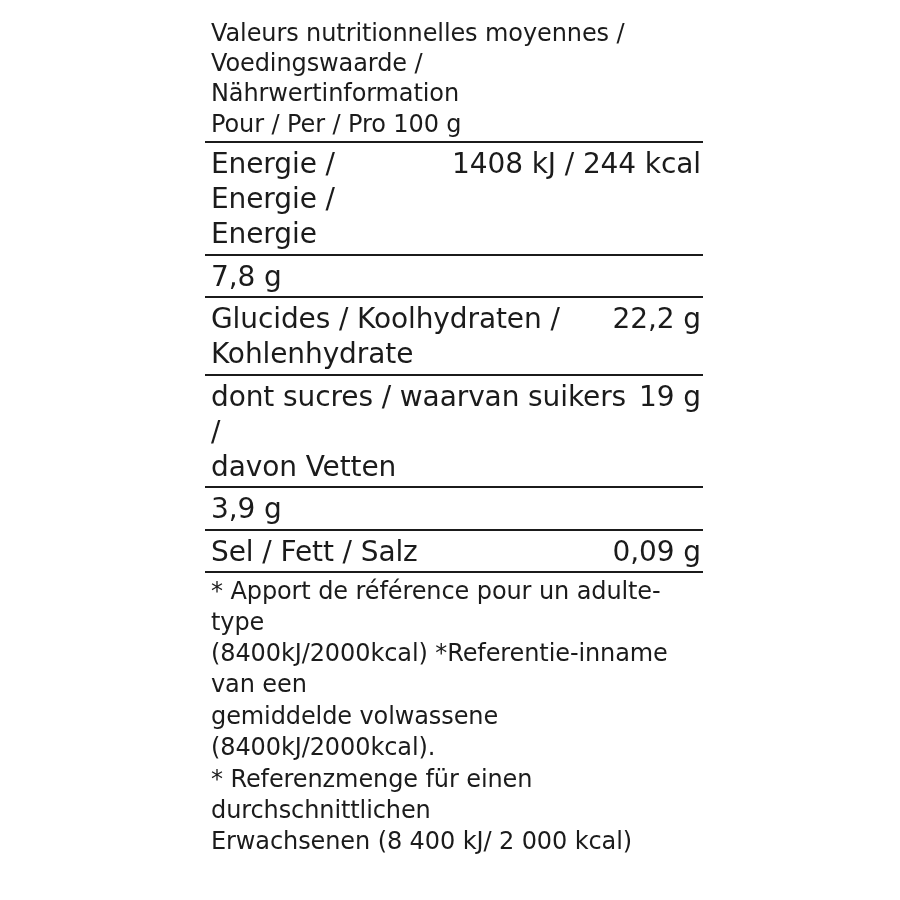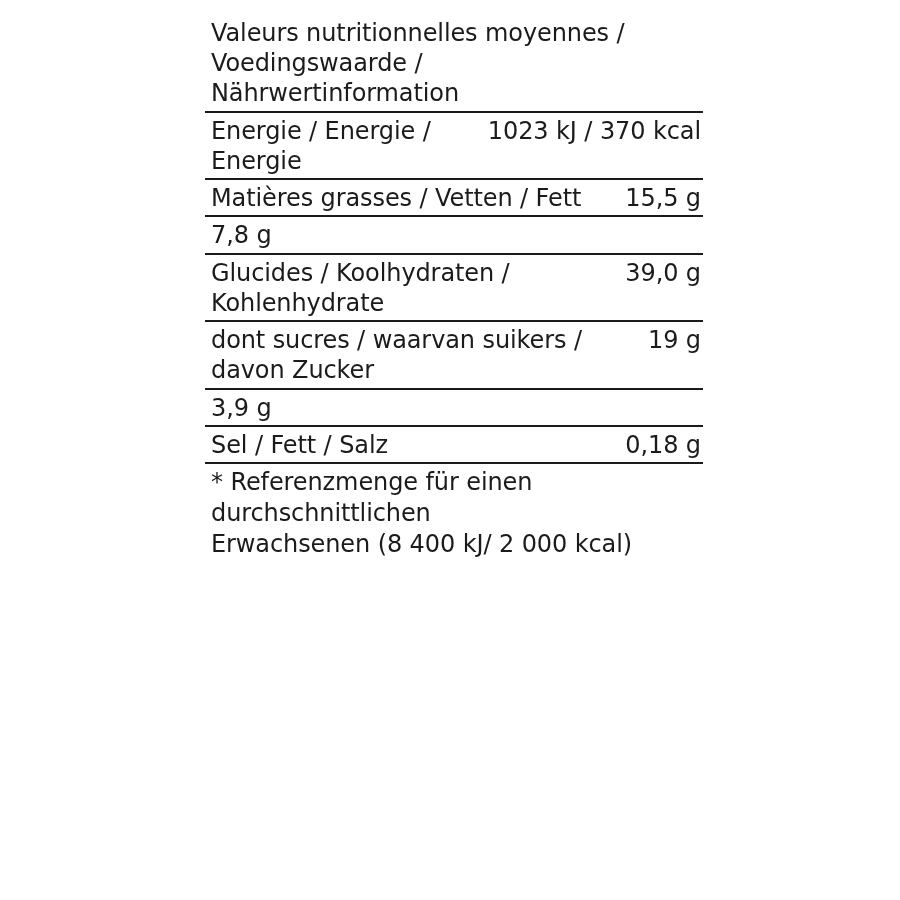--- a/index.html
+++ b/index.html
@@ -26,21 +26,21 @@
     top: 14px;
     width: 498px;
     box-sizing: border-box;
   }
   .row {
     display: flex;
     align-items: flex-start;
     justify-content: space-between;
     border-bottom: 2px solid #1b1b1b;
     padding: 3px 0 2px 6px;
-    font-size: 24px;
+    font-size: 28px;
     line-height: 1.26;
     letter-spacing: -0.1px;
   }
   .row .label {
     flex: 1 1 auto;
     padding-right: 8px;
     white-space: pre-line;
   }
   .row .value {
     flex: 0 0 auto;
@@ -85,57 +85,57 @@
 </head>
 <body>
 
 <div class="page">
   <div class="table">
 
     <div class="header-row">
       <span class="line1">Valeurs nutritionnelles moyennes / Voedingswaarde /</span>
       <span class="line2">
         <span class="left">Nährwertinformation</span>
+        <span class="right">Pour / Per / Pro 100 g</span>
       </span>
     </div>
 
     <div class="row">
       <span class="label">Energie / Energie / Energie</span>
-      <span class="value">1023 kJ / 370 kcal</span>
+      <span class="value">1408 kJ / 244 kcal</span>
     </div>
 
-    <div class="row">
-      <span class="label">Matières grasses / Vetten / Fett</span>
-      <span class="value">15,5 g</span>
-    </div>
 
     <div class="row">
       <span class="value">7,8 g</span>
     </div>
 
     <div class="row">
       <span class="label">Glucides / Koolhydraten / Kohlenhydrate</span>
-      <span class="value">39,0 g</span>
+      <span class="value">22,2 g</span>
     </div>
 
     <div class="row">
       <span class="label">dont sucres / waarvan suikers /
-davon Zucker</span>
+davon Vetten</span>
       <span class="value">19 g</span>
     </div>
 
 
     <div class="row">
       <span class="value">3,9 g</span>
     </div>
 
     <div class="row">
       <span class="label">Sel / Fett / Salz</span>
-      <span class="value">0,18 g</span>
+      <span class="value">0,09 g</span>
     </div>
 
     <div class="footnotes">
+      <span class="footnote">* Apport de référence pour un adulte- type
+(8400kJ/2000kcal) *Referentie-inname van een
+gemiddelde volwassene (8400kJ/2000kcal).</span>
       <span class="footnote">* Referenzmenge für einen durchschnittlichen
 Erwachsenen (8 400 kJ/ 2 000 kcal)</span>
     </div>
 
   </div>
 </div>
 
 </body></html>

